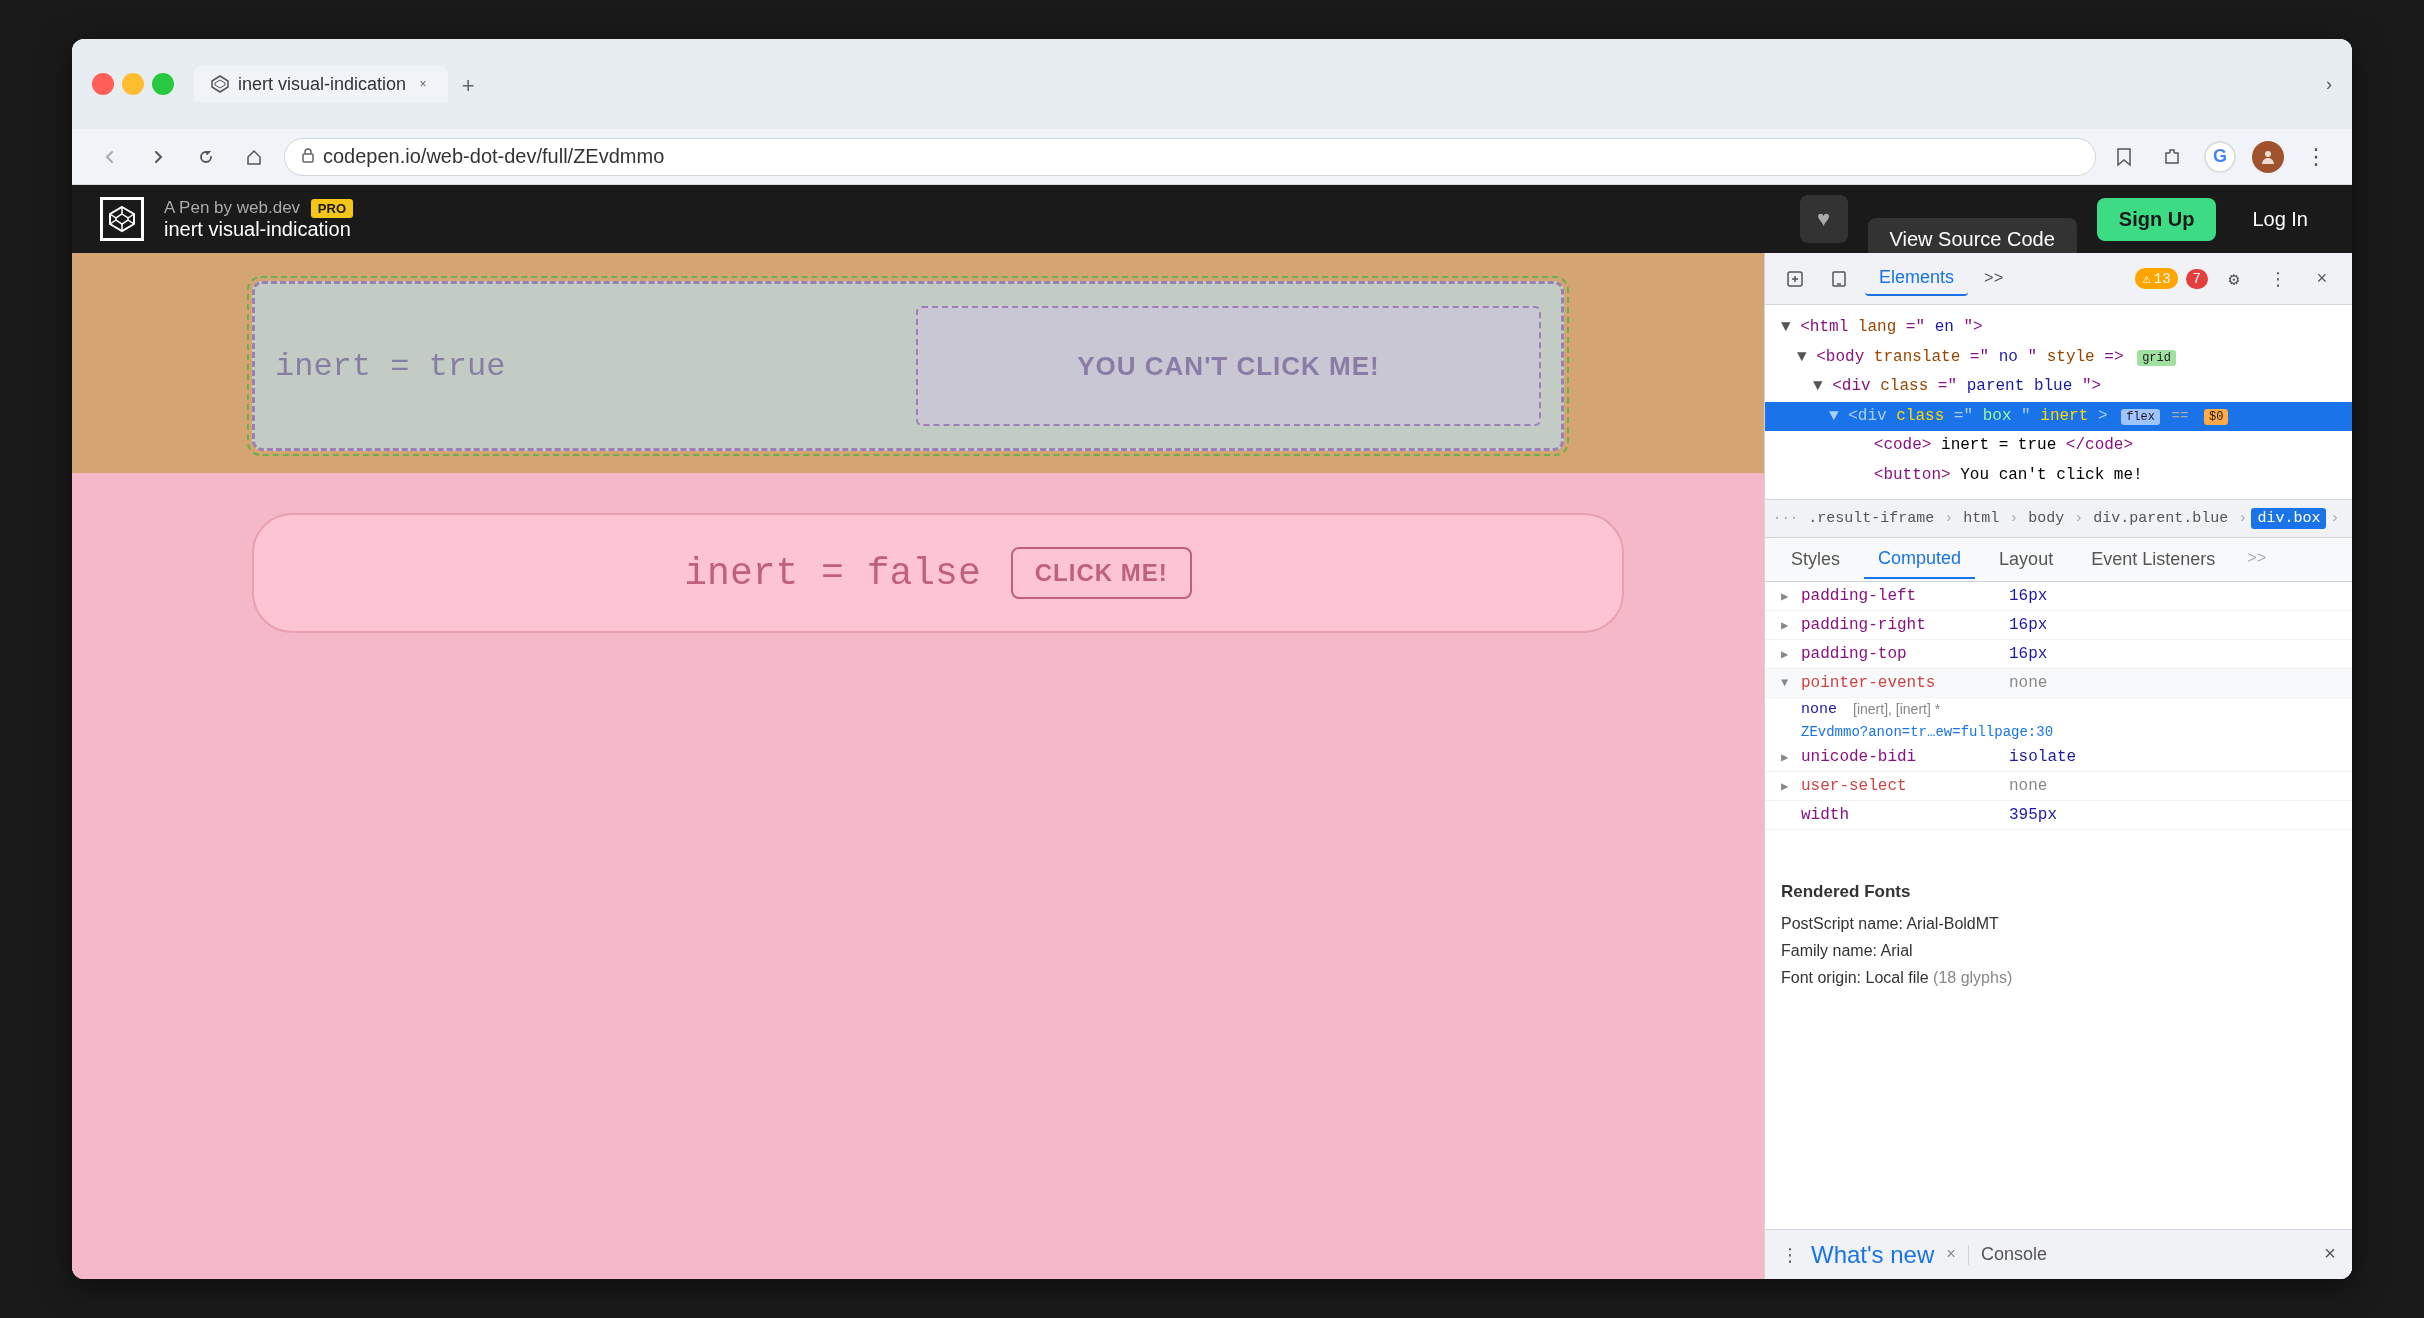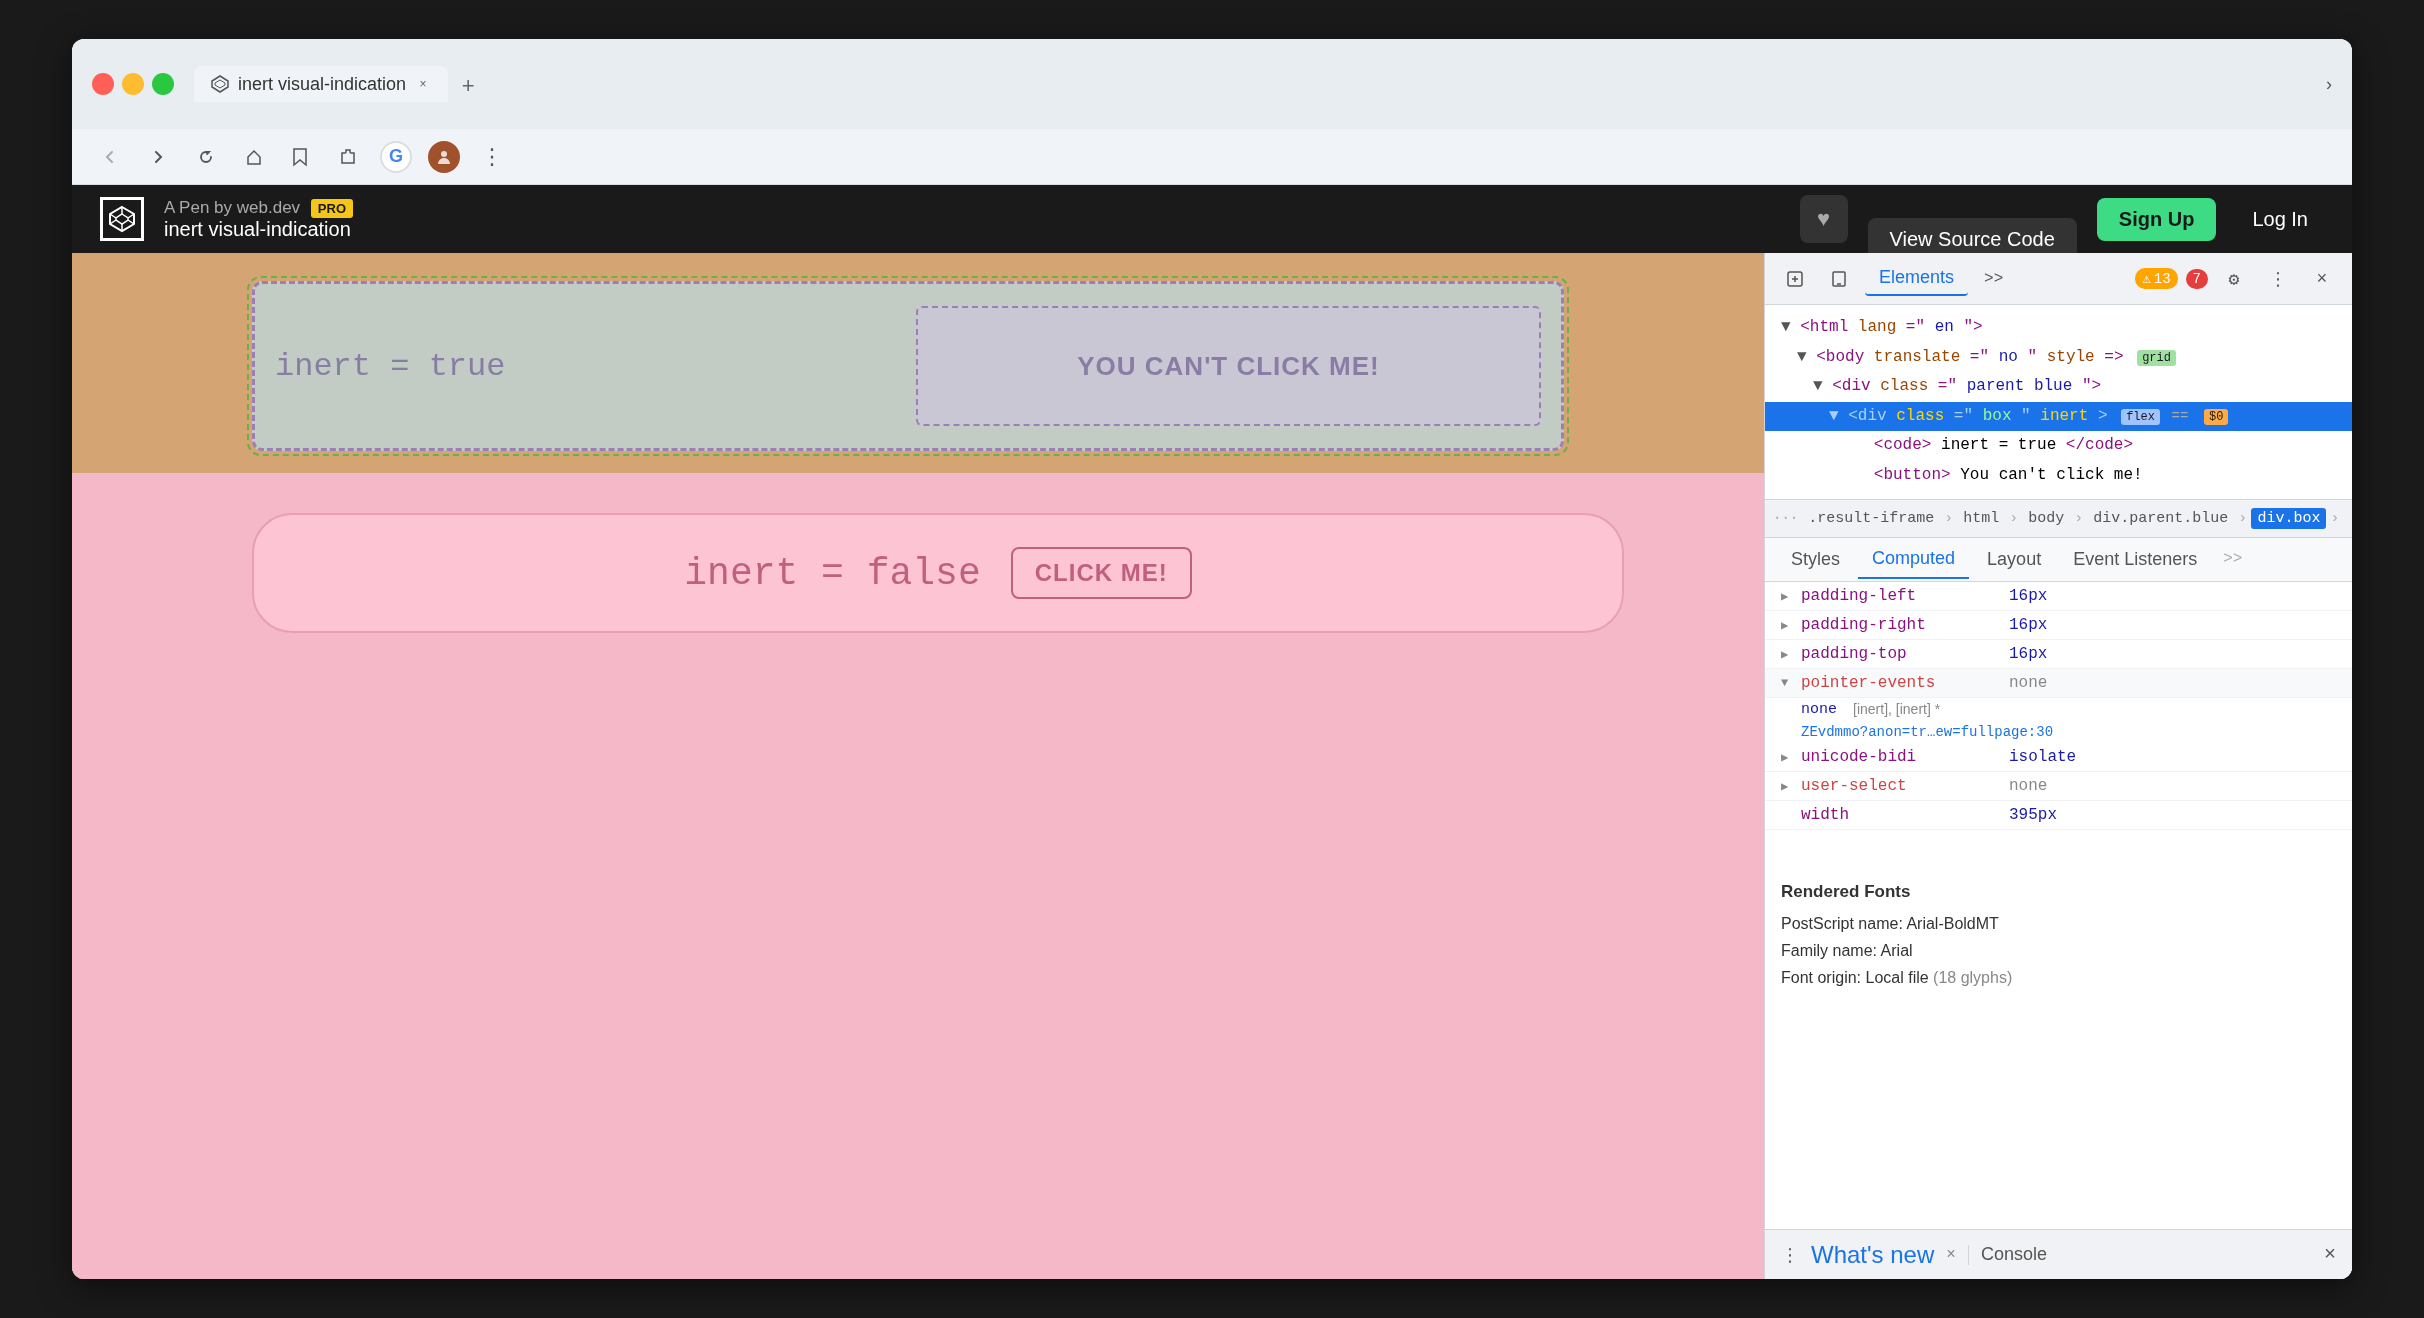--- a/index.html
+++ b/index.html
@@ -446,21 +446,21 @@
     .bc-dots {
       color: #aaa;
       font-size: 14px;
     }
 
     
     .computed-tabs {
       display: flex;
       align-items: center;
       padding: 0 12px;
-      gap: 4px;
+      gap: 10px;
       border-bottom: 1px solid #d0d5db;
       background: #f8f9fa;
       height: 44px;
     }
     .ct-tab {
       padding: 8px 14px;
       font-size: 18px;
       color: #555;
       cursor: pointer;
       font-family: -apple-system, sans-serif;
@@ -641,20 +641,29 @@
     </div>
     <div class="nav-btn">
       <svg width="18" height="18" viewBox="0 0 18 18">
           <path d="M14 9A5 5 0 1 1 9 4h3l-2 2" stroke="#555" stroke-width="1.8" fill="none" stroke-linecap="round"></path>
         </svg>
     </div>
     <div class="nav-btn">
       <svg width="18" height="18" viewBox="0 0 18 18">
           <path d="M3 9l6-6 6 6v7H3z" stroke="#555" stroke-width="1.5" fill="none"></path>
         </svg>
+    </div>
+    <div class="address-bar">
+      <span class="address-icon">
+        <svg width="14" height="16" viewBox="0 0 14 16">
+            <rect x="2" y="7" width="10" height="8" rx="1" stroke="#666" stroke-width="1.5" fill="none"></rect>
+            <path d="M4 7V5a3 3 0 0 1 6 0v2" stroke="#666" stroke-width="1.5" fill="none"></path>
+          </svg>
+      </span>
+      <span>codepen.io/web-dot-dev/full/ZEvdmmo</span>
     </div>
     <div class="nav-actions">
       <div class="nav-icon">
         <svg width="20" height="20" viewBox="0 0 20 20">
             <polygon points="4,2 16,2 16,18 10,13 4,18" stroke="#555" stroke-width="1.5" fill="none"></polygon>
           </svg>
       </div>
       <div class="nav-icon">
         <svg width="22" height="22" viewBox="0 0 22 22">
             <path d="M9 4h4v2a1 1 0 0 0 1 1h3v10H5V7h3a1 1 0 0 0 1-1V4z" stroke="#555" stroke-width="1.5" fill="none"></path>

